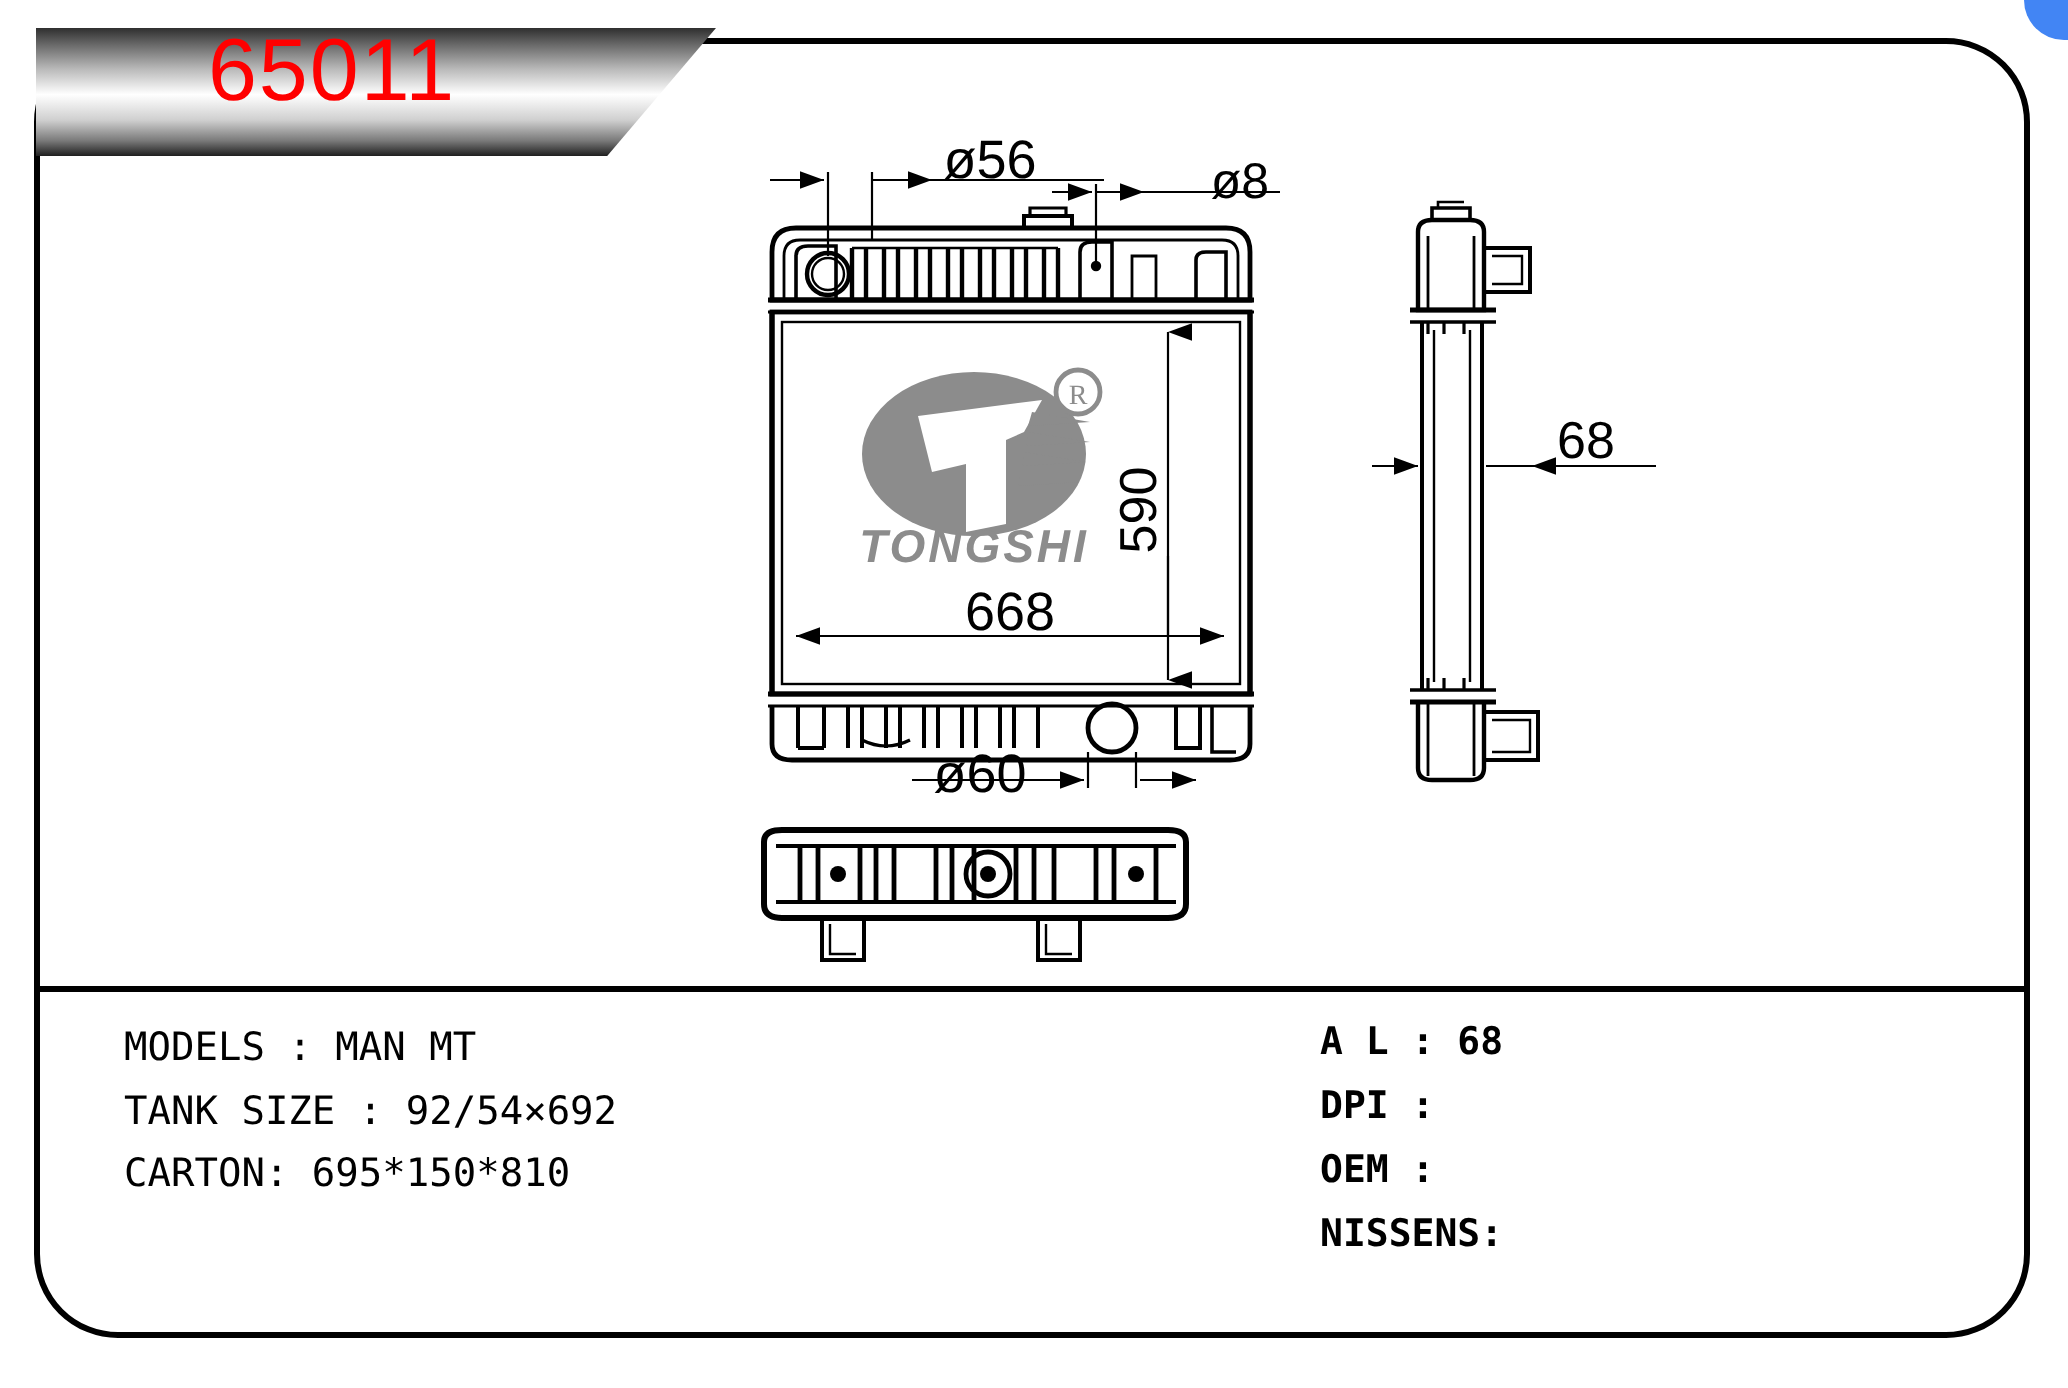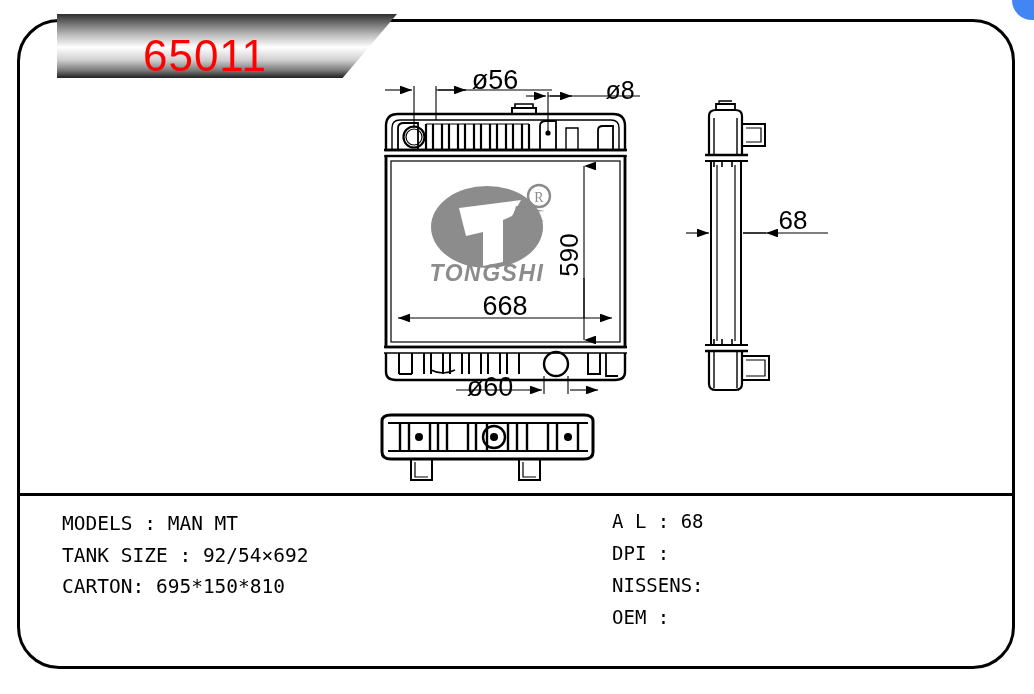--- a/index.html
+++ b/index.html
@@ -51,23 +51,22 @@
         #2f2f2f 0%,
         #6d6d6d 14%,
         #b9b9b9 32%,
         #ffffff 52%,
         #cfcfcf 72%,
         #7a7a7a 88%,
         #1f1f1f 100%);
     -webkit-clip-path: polygon(0 0, 100% 0, 84% 100%, 0 100%);
     clip-path: polygon(0 0, 100% 0, 84% 100%, 0 100%);
     display: flex;
-    align-items: flex-end;
+    align-items: flex-start;
     justify-content: center;
-    margin-left: 39px;
   }
   .banner-text {
     font-family: "Liberation Sans", sans-serif;
     font-size: 44px;
     font-weight: 400;
     color: #ff0000;
     letter-spacing: 1px;
     line-height: 1;
     transform: translateX(-22px);
     user-select: none;
@@ -95,30 +94,32 @@
   }
 
   
   .info {
     position: absolute;
     left: 20px;
     top: 496px;
     width: 990px;
     height: 181px;
     display: flex;
+    gap: 48px;
   }
   .info-col-left {
     width: 560px;
     padding: 12px 0 0 42px;
     box-sizing: border-box;
   }
   .info-col-right {
     flex: 1;
     padding: 10px 0 0 32px;
     box-sizing: border-box;
+    font-weight: bold;
   }
   .info-line {
     font-family: "DejaVu Sans Mono", monospace;
     font-size: 19.5px;
     color: #000000;
     line-height: 1.62;
     white-space: pre;
     letter-spacing: 0px;
   }
   .info-col-right .info-line {
@@ -368,19 +369,19 @@
 
     <div class="info-col-left">
       <div class="info-line">MODELS : MAN MT</div>
       <div class="info-line">TANK SIZE : 92/54×692</div>
       <div class="info-line">CARTON: 695*150*810</div>
     </div>
 
     <div class="info-col-right">
       <div class="info-line">A L : 68</div>
       <div class="info-line">DPI :</div>
+      <div class="info-line">OEM :</div>
       <div class="info-line">NISSENS:</div>
-      <div class="info-line">OEM :</div>
     </div>
 
   </div>
 
 </div>
 
 </body></html>

